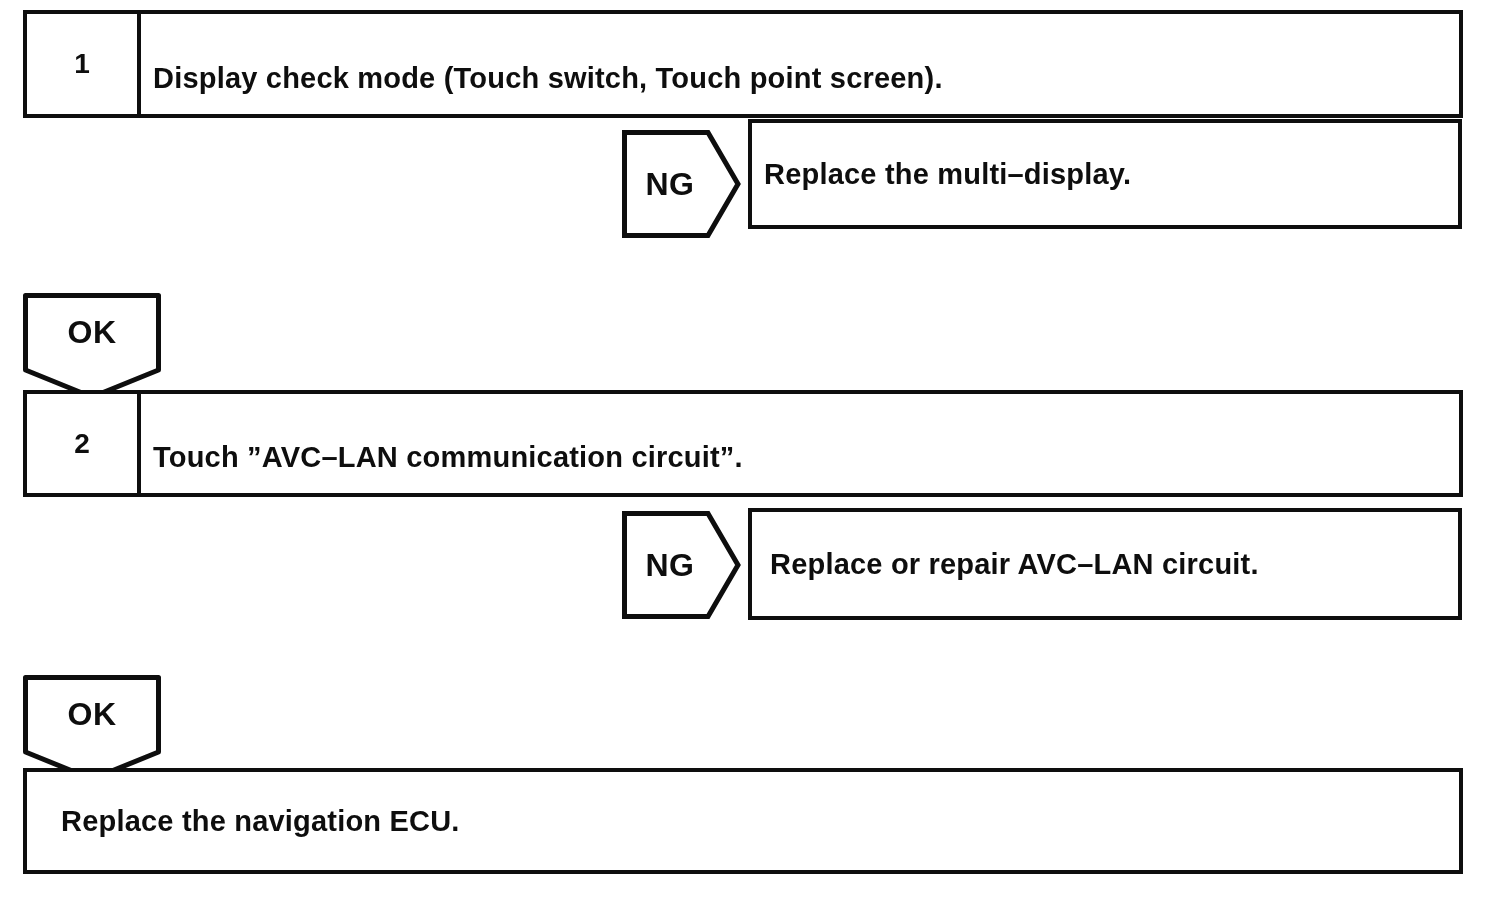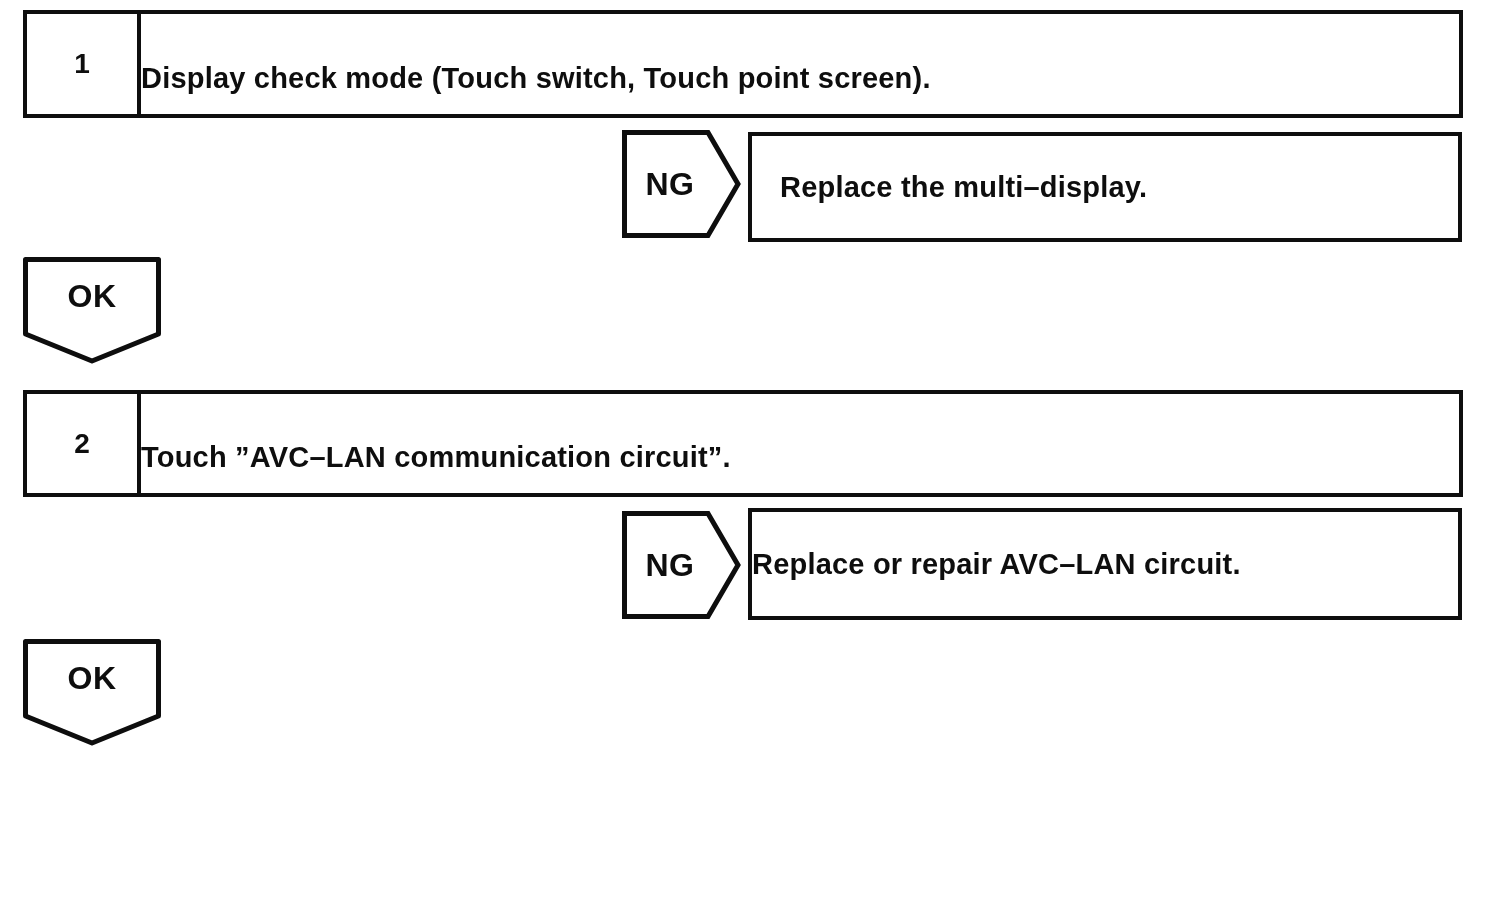--- a/index.html
+++ b/index.html
@@ -34,21 +34,21 @@
     border-right: 4px solid #0e0e0e;
     display: flex;
     align-items: center;
     justify-content: center;
     font-size: 28px;
   }
   .step-text {
     flex: 1 1 auto;
     display: flex;
     align-items: center;
-    padding-left: 0;
+    padding-left: 12px;
     font-size: 29px;
     letter-spacing: 0.2px;
     margin-top: 28px;
   }
   
   .result-box {
     position: absolute;
     box-sizing: border-box;
     border: 4px solid #0e0e0e;
     background: #ffffff;
@@ -70,41 +70,41 @@
   .pentagon .p-label {
     position: absolute;
     display: flex;
     align-items: center;
     justify-content: center;
     font-size: 32px;
     letter-spacing: 0.5px;
   }
   .ng-pent { width: 119px; height: 108px; }
   .ng-pent .p-label { left: 0; top: 0; width: 96px; height: 108px; }
-  .ok-pent { width: 138px; height: 107px; }
+  .ok-pent { width: 138px; height: 107px; margin-top: 36px; }
   .ok-pent .p-label { left: 0; top: 0; width: 138px; height: 78px; }
 </style>
 </head>
 <body>
 
 <div class="canvas">
 
   <div class="step-box" style="top:10px;height:108px">
     <div class="step-num">1</div>
     <div class="step-text">Display check mode (Touch switch, Touch point screen).</div>
   </div>
 
   <div class="pentagon ng-pent" style="left:622px;top:130px">
     <svg width="119" height="108" viewBox="0 0 119 108">
       <polygon points="2.5,2.5 86,2.5 116,54 86,105.5 2.5,105.5" fill="#ffffff" stroke="#0e0e0e" stroke-width="5" stroke-linejoin="miter"></polygon>
     </svg>
     <span class="p-label">NG</span>
   </div>
 
-  <div class="result-box" style="left:748px;top:132px;width:714px;height:110px;padding-left:28px">
+  <div class="result-box" style="left:748px;top:119px;width:714px;height:110px;padding-left:12px">
     <span>Replace the multi–display.</span>
   </div>
 
   <div class="pentagon ok-pent" style="left:23px;top:257px">
     <svg width="138" height="107" viewBox="0 0 138 107">
       <polygon points="2.5,2.5 135.5,2.5 135.5,77 69,104 2.5,77" fill="#ffffff" stroke="#0e0e0e" stroke-width="5" stroke-linejoin="round"></polygon>
     </svg>
     <span class="p-label">OK</span>
   </div>
 
@@ -113,25 +113,28 @@
     <div class="step-text">Touch ”AVC–LAN communication circuit”.</div>
   </div>
 
   <div class="pentagon ng-pent" style="left:622px;top:511px">
     <svg width="119" height="108" viewBox="0 0 119 108">
       <polygon points="2.5,2.5 86,2.5 116,54 86,105.5 2.5,105.5" fill="#ffffff" stroke="#0e0e0e" stroke-width="5" stroke-linejoin="miter"></polygon>
     </svg>
     <span class="p-label">NG</span>
   </div>
 
-  <div class="result-box" style="left:748px;top:508px;width:714px;height:112px;padding-left:0">
+  <div class="result-box" style="left:748px;top:508px;width:714px;height:112px;padding-left:18px">
     <span>Replace or repair AVC–LAN circuit.</span>
   </div>
 
   <div class="pentagon ok-pent" style="left:23px;top:639px">
     <svg width="138" height="107" viewBox="0 0 138 107">
       <polygon points="2.5,2.5 135.5,2.5 135.5,77 69,104 2.5,77" fill="#ffffff" stroke="#0e0e0e" stroke-width="5" stroke-linejoin="round"></polygon>
     </svg>
     <span class="p-label">OK</span>
   </div>
 
+  <div class="result-box" style="left:23px;top:768px;width:1440px;height:106px;padding-left:34px">
+    <span>Replace the navigation ECU.</span>
+  </div>
 
 </div>
 
 </body></html>

